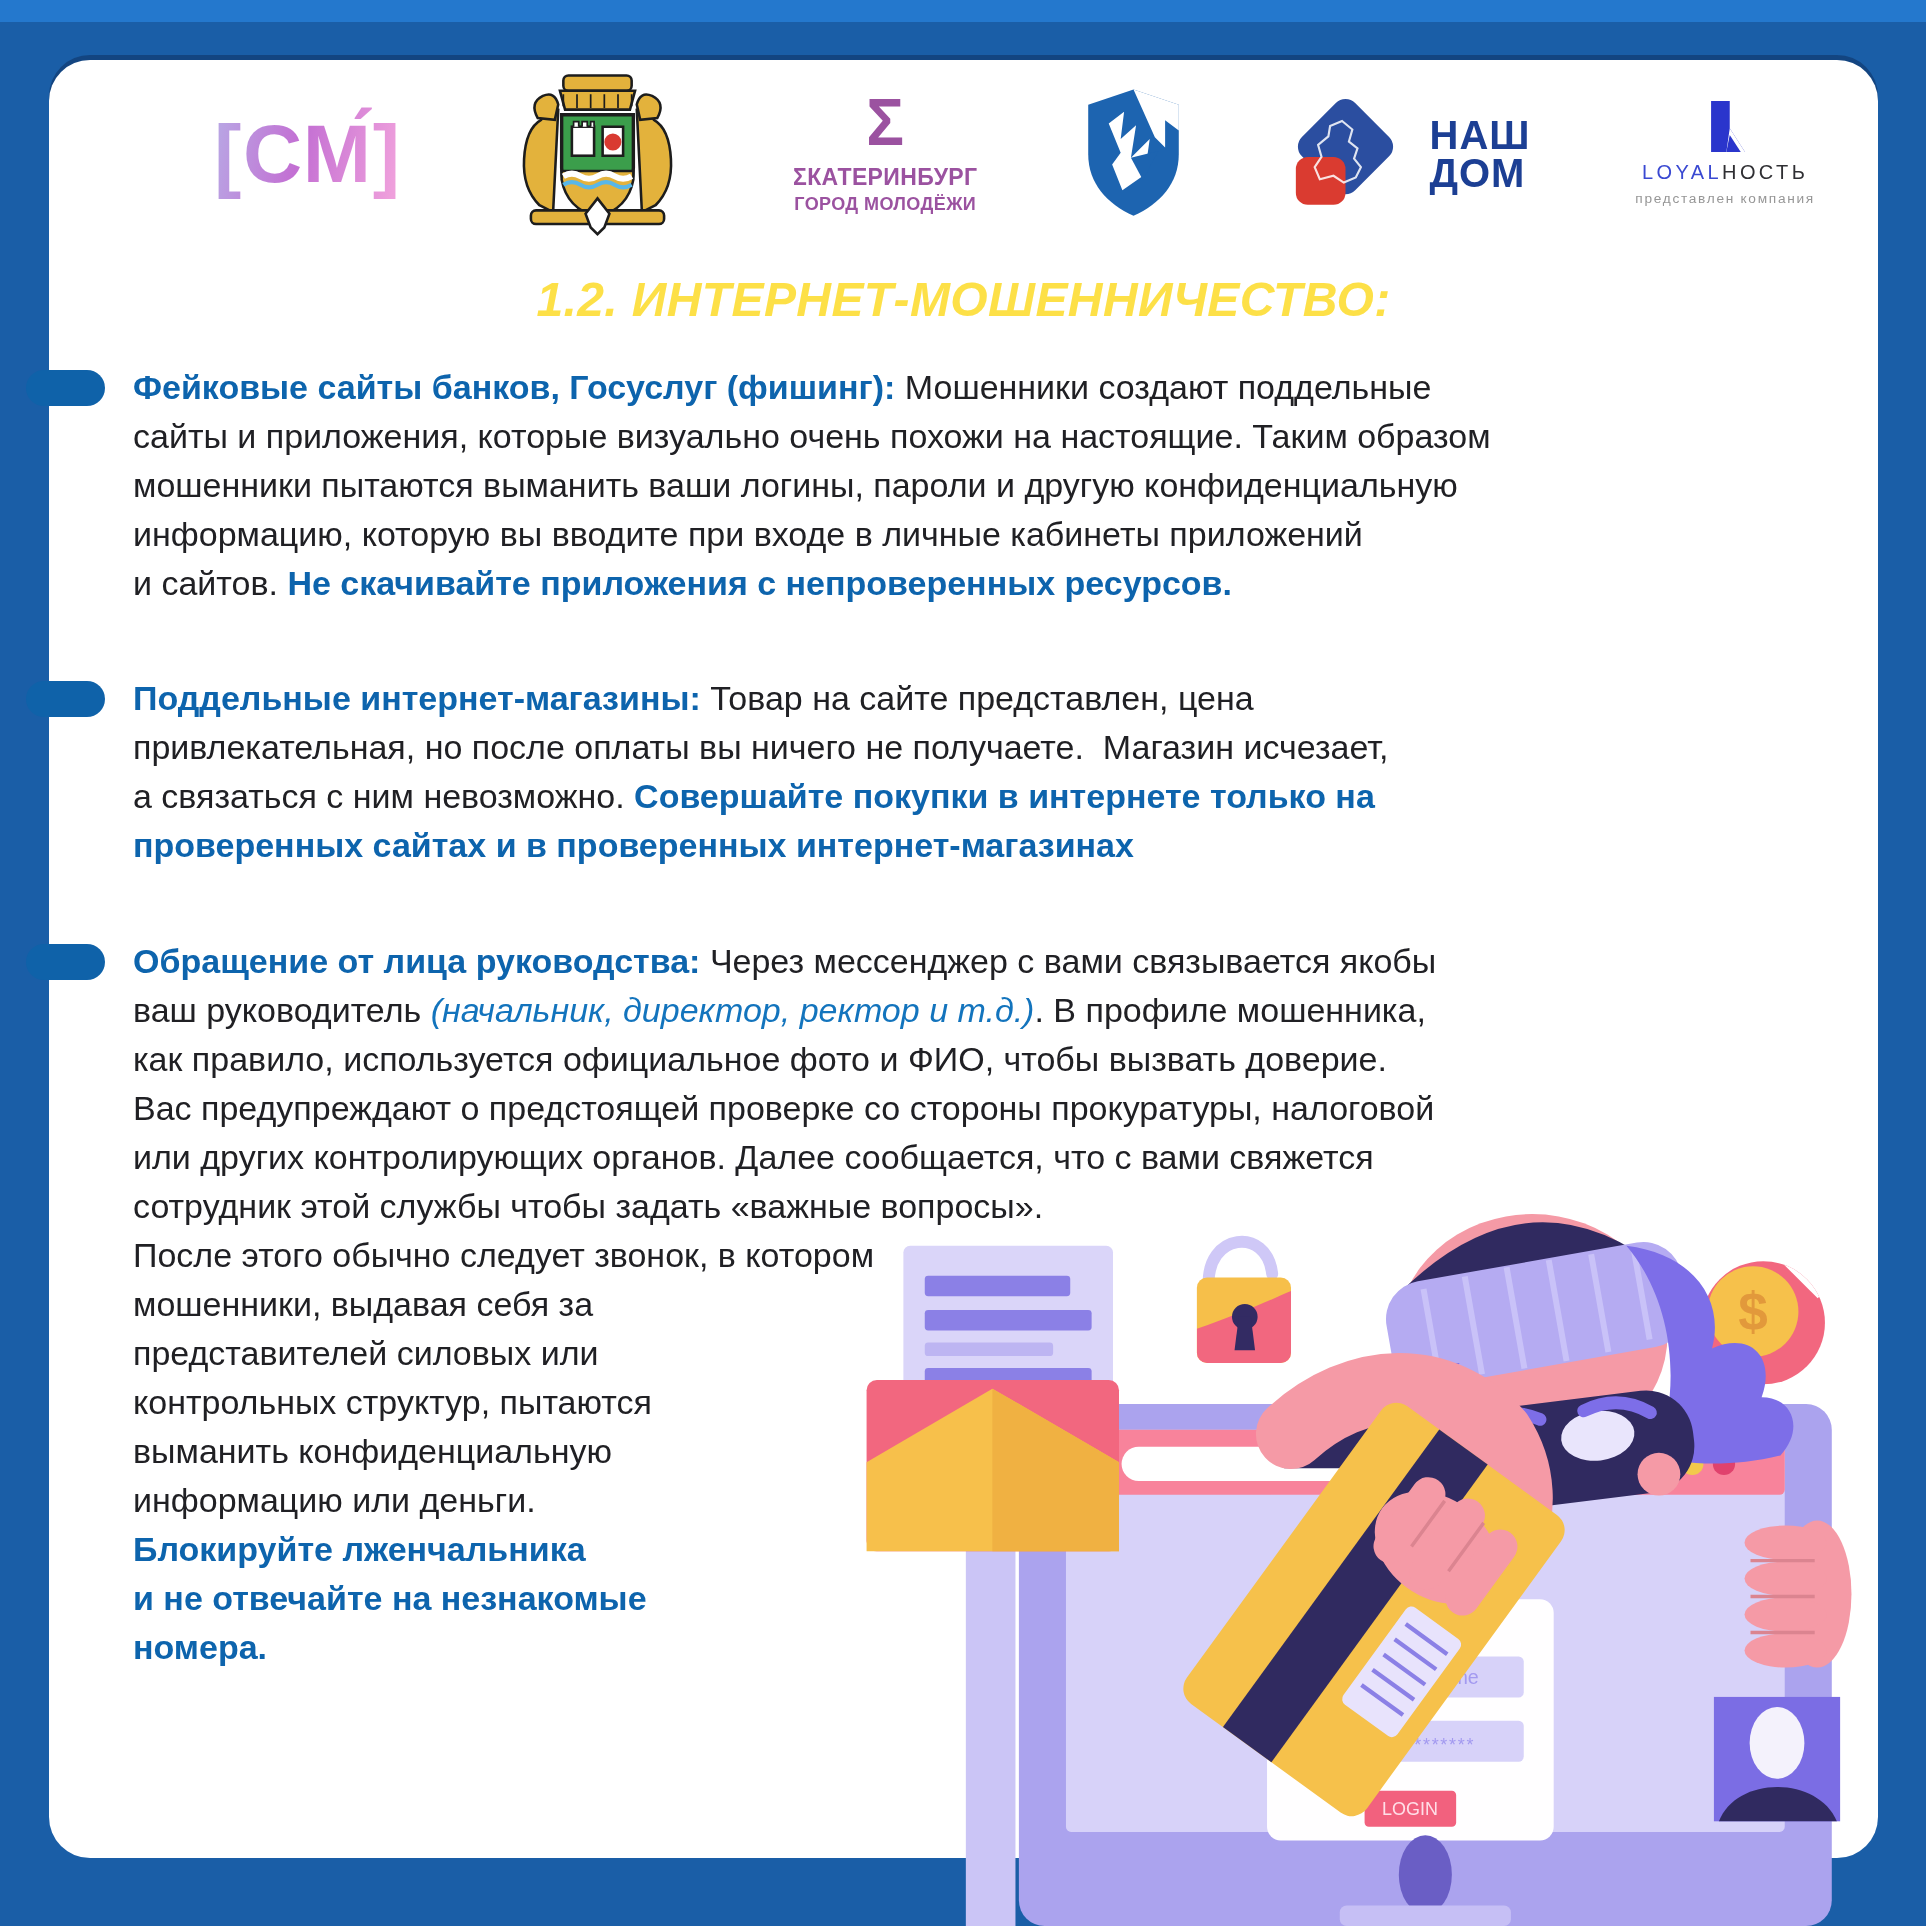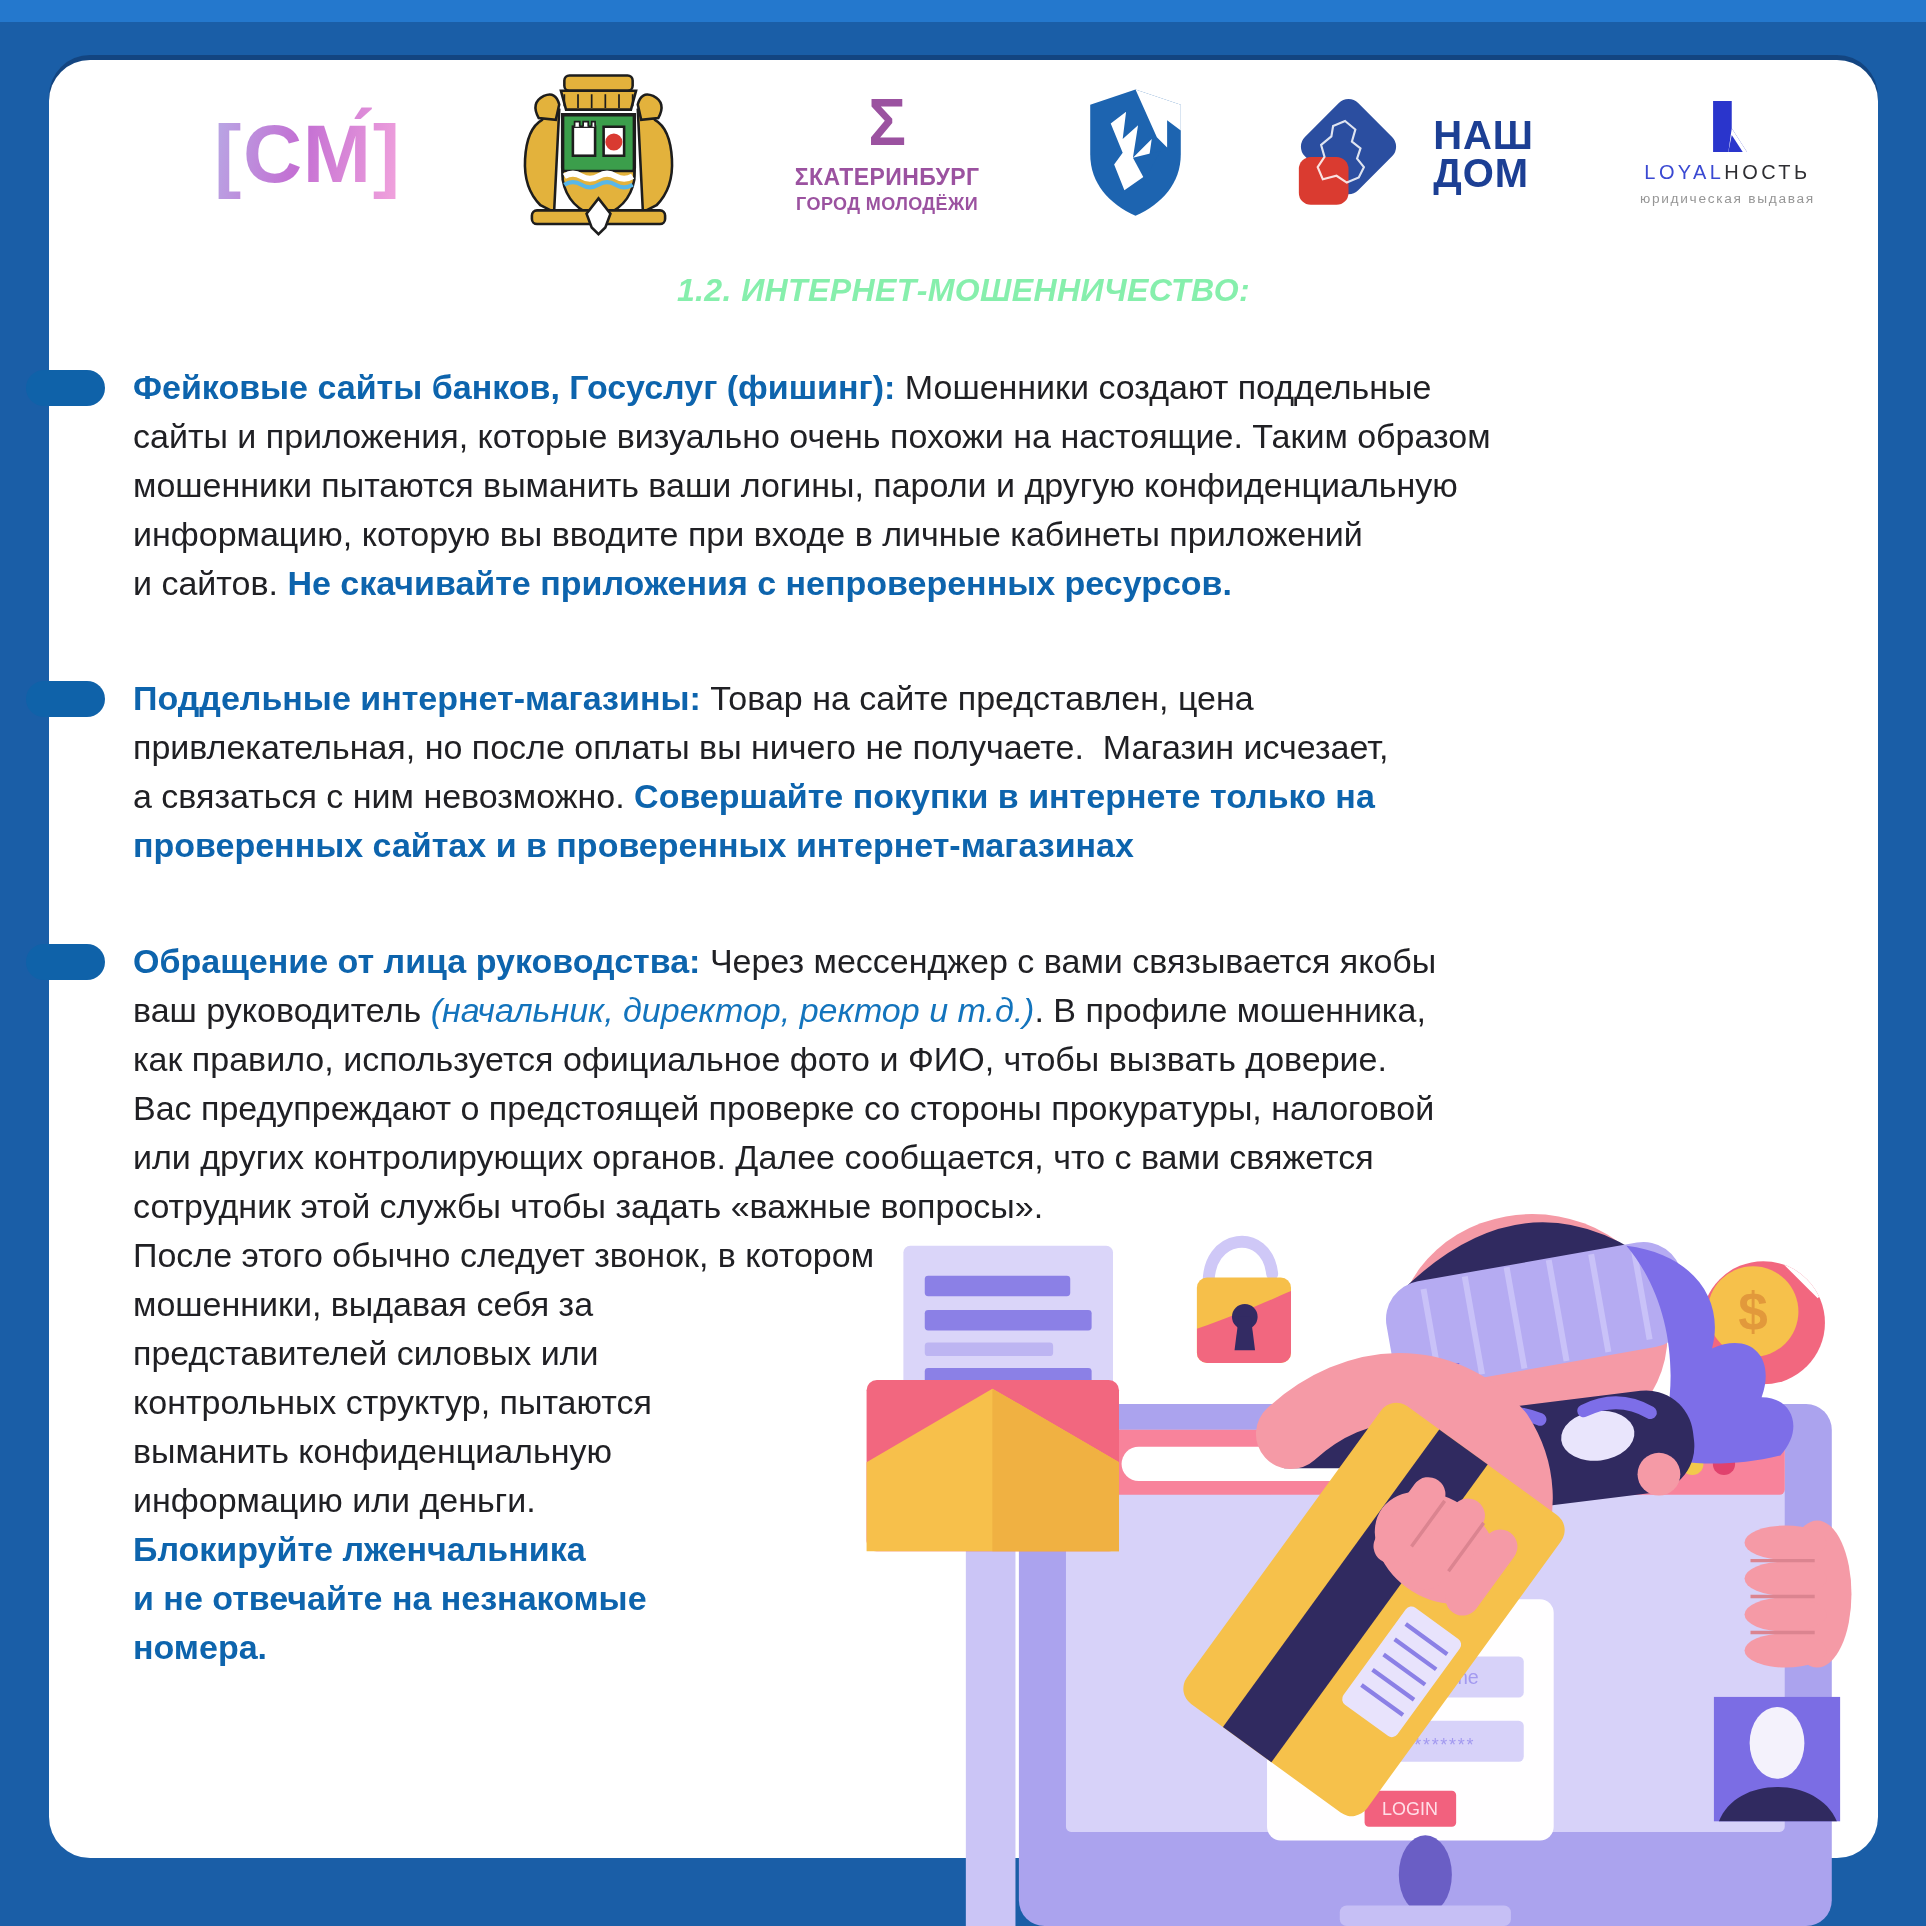--- a/index.html
+++ b/index.html
@@ -19,21 +19,21 @@
   .ekb-city{font-size:23px;font-weight:800;margin-top:12px;letter-spacing:0.4px;}
   .ekb-sub{font-size:18px;font-weight:800;margin-top:3.4px;letter-spacing:0.4px;}
   .logo-nashdom{display:flex;align-items:center;gap:28px;}
   .nash-text{font-size:40px;line-height:38px;font-weight:900;color:#1c3f94;letter-spacing:0.9px;}
   .logo-loyal{display:flex;flex-direction:column;align-items:center;}
   .loyal-line{font-size:20px;letter-spacing:3.4px;margin-top:8.6px;font-weight:500;}
   .loyal-blue{color:#3a49d2;} .loyal-dark{color:#2f2f33;}
   .loyal-sub{font-size:13.7px;color:#969696;letter-spacing:1.7px;margin-top:6.8px;}
   
   .title{position:absolute;left:49px;top:272px;width:1829px;text-align:center;
-         font-size:32px;font-weight:800;font-style:italic;color:#86efac;letter-spacing:0.4px;}
+         font-size:48px;font-weight:800;font-style:italic;color:#fde047;letter-spacing:0.4px;}
   .section{position:absolute;left:0;right:16px;}
   .bullet-tab{position:absolute;left:26px;top:6.8px;width:79px;height:36px;background:#0f62a9;
          border-radius:18px;}
   .para{margin-left:133px;margin-right:51px;font-size:34px;line-height:49px;white-space:pre-wrap;color:#202024;}
   .r-b{color:#0d64ad;font-weight:bold;}
   .r-i{color:#1374bd;font-style:italic;}
   .r-n{color:#202024;}
   .illus{position:absolute;left:822px;top:1173px;width:1104px;height:753px;}
   .illus text{font-family:"Liberation Sans","DejaVu Sans",sans-serif;}
 </style>
@@ -96,21 +96,21 @@
 
     <div class="logo-loyal">
       <svg width="39" height="51" viewBox="0 0 46 60">
         <path d="M6,0 H28 V32 L46,60 H6 Z" fill="#2a35cc"></path>
         <path d="M28,32 L46,60 H24 Z" fill="#ffffff"></path>
         <path d="M28,40 L41,60 H24 Z" fill="#2a35cc"></path>
       </svg>
       <div class="loyal-line">
         <span class="loyal-blue">LOYAL</span><span class="loyal-dark">НОСТЬ</span>
       </div>
-      <div class="loyal-sub">юридическая выдавая</div>
+      <div class="loyal-sub">представлен компания</div>
     </div>
   </div>
 
   <div class="title">1.2. ИНТЕРНЕТ-МОШЕННИЧЕСТВО:</div>
 
   <div class="section" style="top:363px">
     <div class="bullet-tab"></div>
     <div class="para"><span class="r-b">Фейковые сайты банков, Госуслуг (фишинг): </span><span class="r-n">Мошенники создают поддельные
 сайты и приложения, которые визуально очень похожи на настоящие. Таким образом
 мошенники пытаются выманить ваши логины, пароли и другую конфиденциальную

